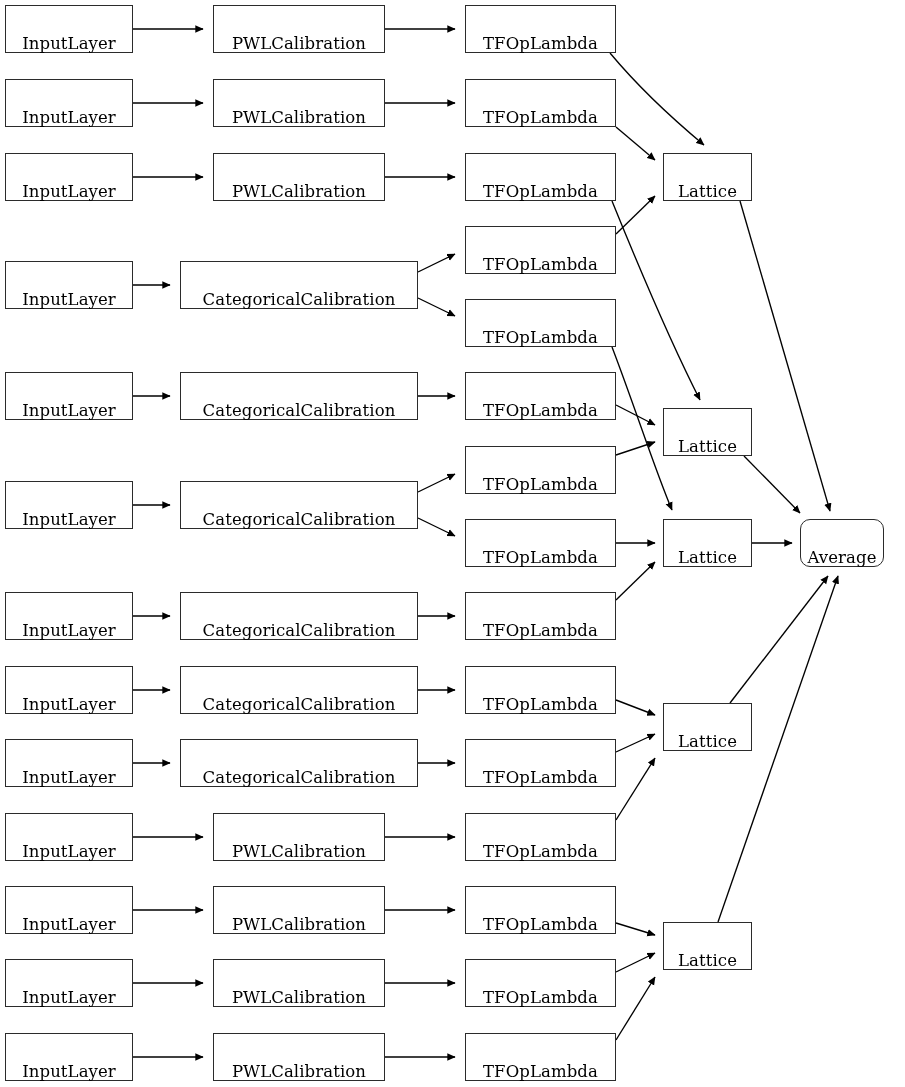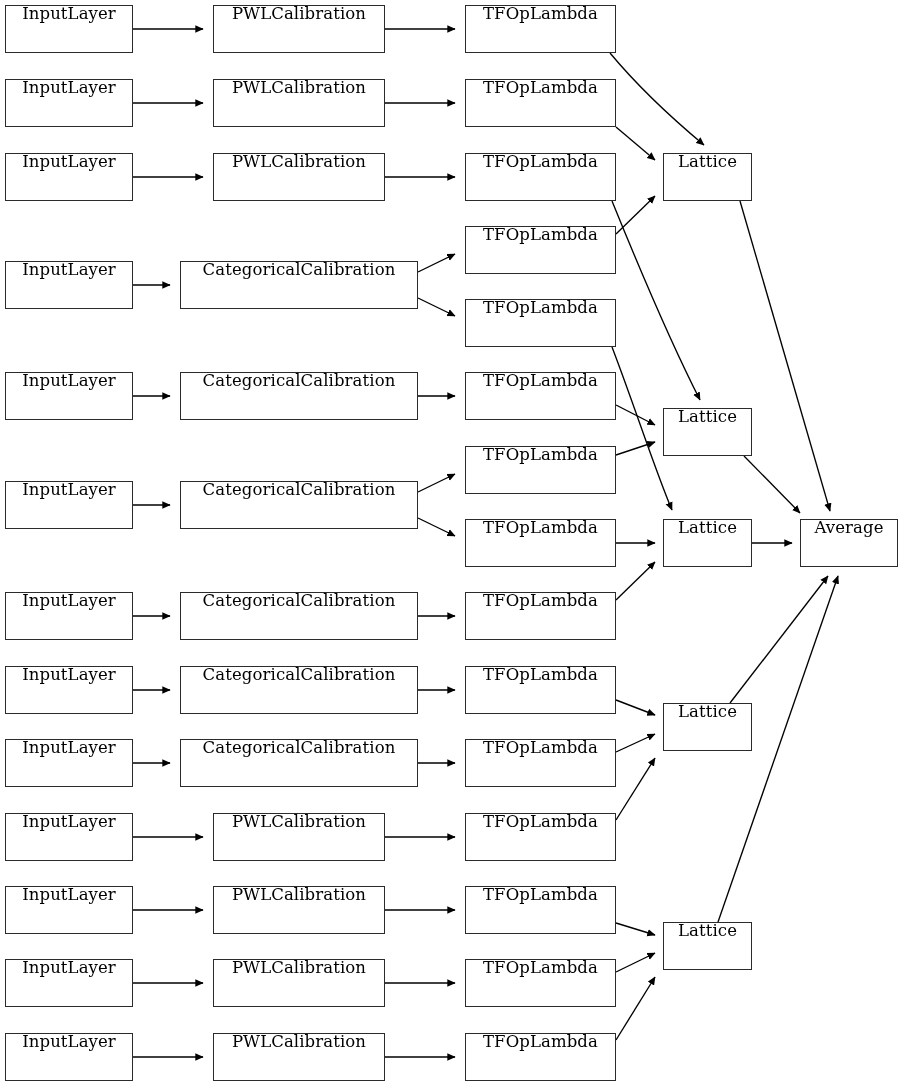--- a/index.html
+++ b/index.html
@@ -22,21 +22,21 @@
     width: 905px;
     height: 1087px;
     pointer-events: none;
   }
   .node {
     position: absolute;
     box-sizing: border-box;
     border: 1px solid #2b2b2b;
     background: #ffffff;
     display: flex;
-    align-items: flex-start;
+    align-items: flex-end;
     justify-content: center;
     color: #000000;
     font-size: 16.5px;
     line-height: 1;
     white-space: nowrap;
     letter-spacing: 0.1px;
   }
   .node-label {
     display: block;
     pointer-events: none;
@@ -237,18 +237,18 @@
       </div>
       <div class="node" style="left: 663px; top: 519px; width: 89px; height: 48px; border-color: rgb(43, 43, 43); background: rgb(255, 255, 255); color: rgb(0, 0, 0);">
         <span class="node-label">Lattice</span>
       </div>
       <div class="node" style="left: 663px; top: 703px; width: 89px; height: 48px; border-color: rgb(43, 43, 43); background: rgb(255, 255, 255); color: rgb(0, 0, 0);">
         <span class="node-label">Lattice</span>
       </div>
       <div class="node" style="left: 663px; top: 922px; width: 89px; height: 48px; border-color: rgb(43, 43, 43); background: rgb(255, 255, 255); color: rgb(0, 0, 0);">
         <span class="node-label">Lattice</span>
       </div>
-      <div class="node" style="left: 800px; top: 519px; width: 98px; height: 48px; border-color: rgb(43, 43, 43); background: rgb(255, 255, 255); color: rgb(0, 0, 0);">
+      <div class="node" style="left: 800px; top: 519px; width: 84px; height: 48px; border-color: rgb(43, 43, 43); background: rgb(255, 255, 255); color: rgb(0, 0, 0); border-radius: 10px;">
         <span class="node-label">Average</span>
       </div>
     </div>
 
 </div>
 
 </body></html>

